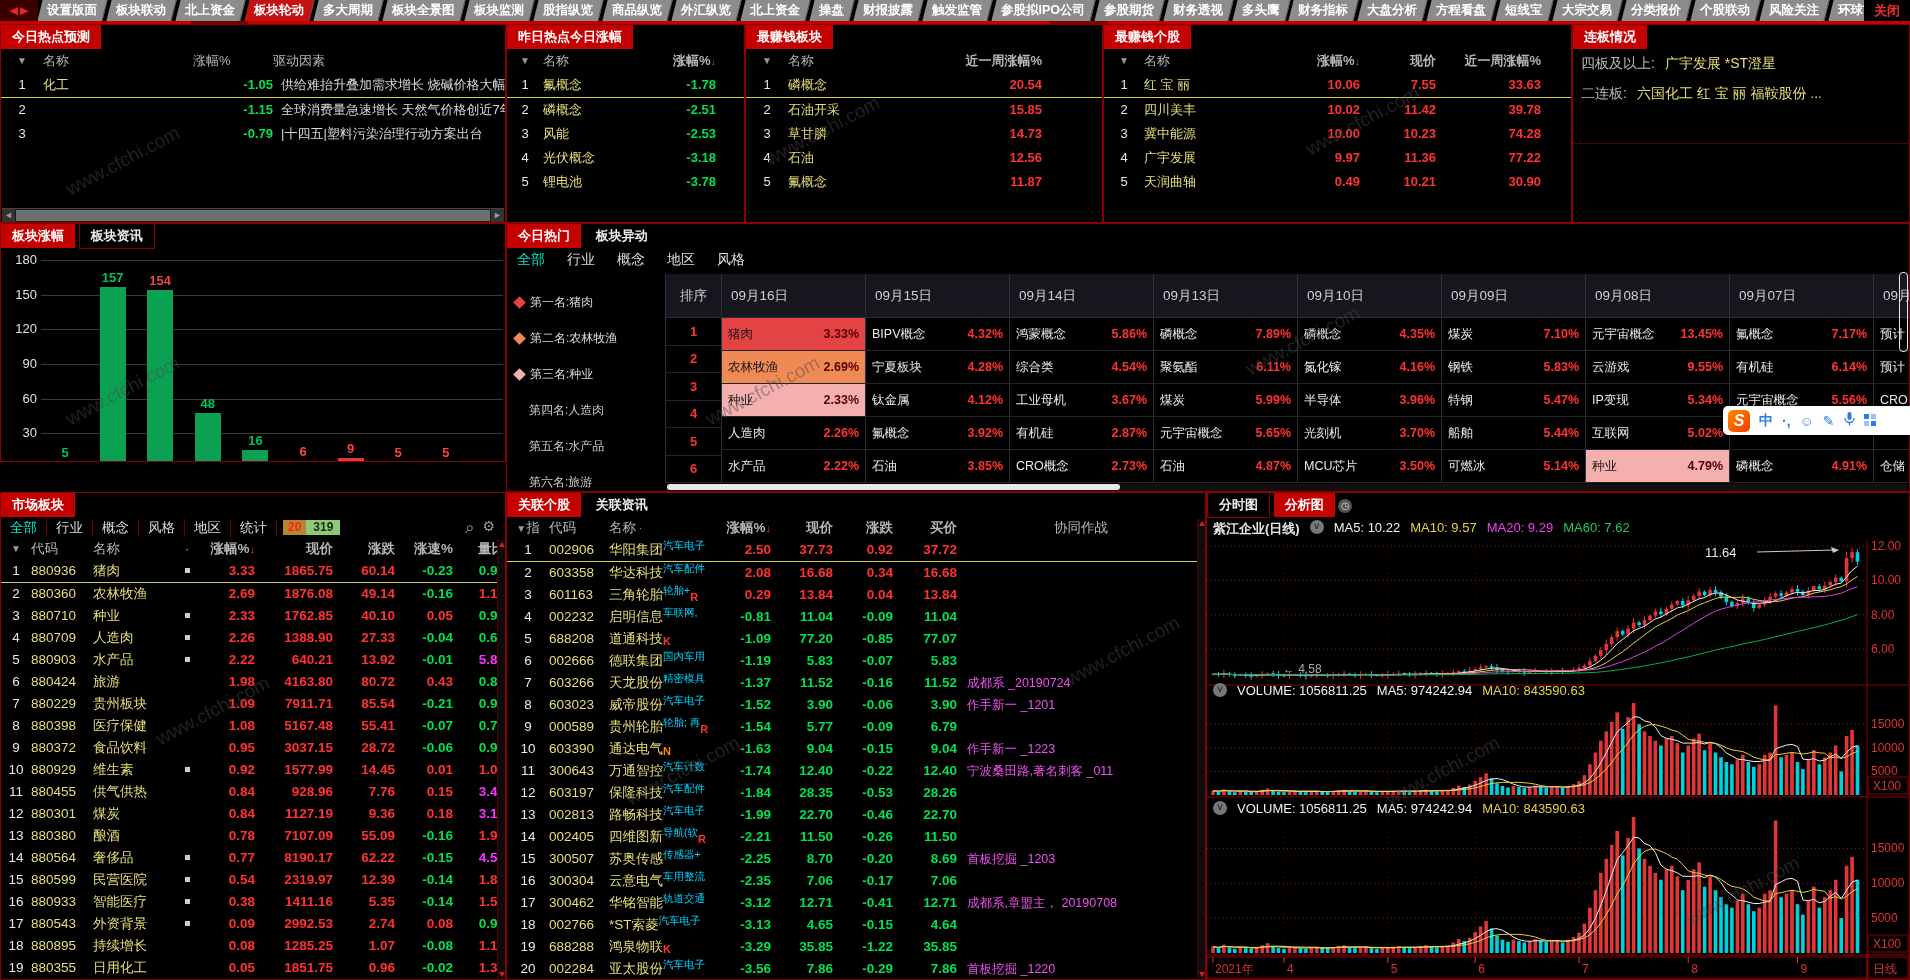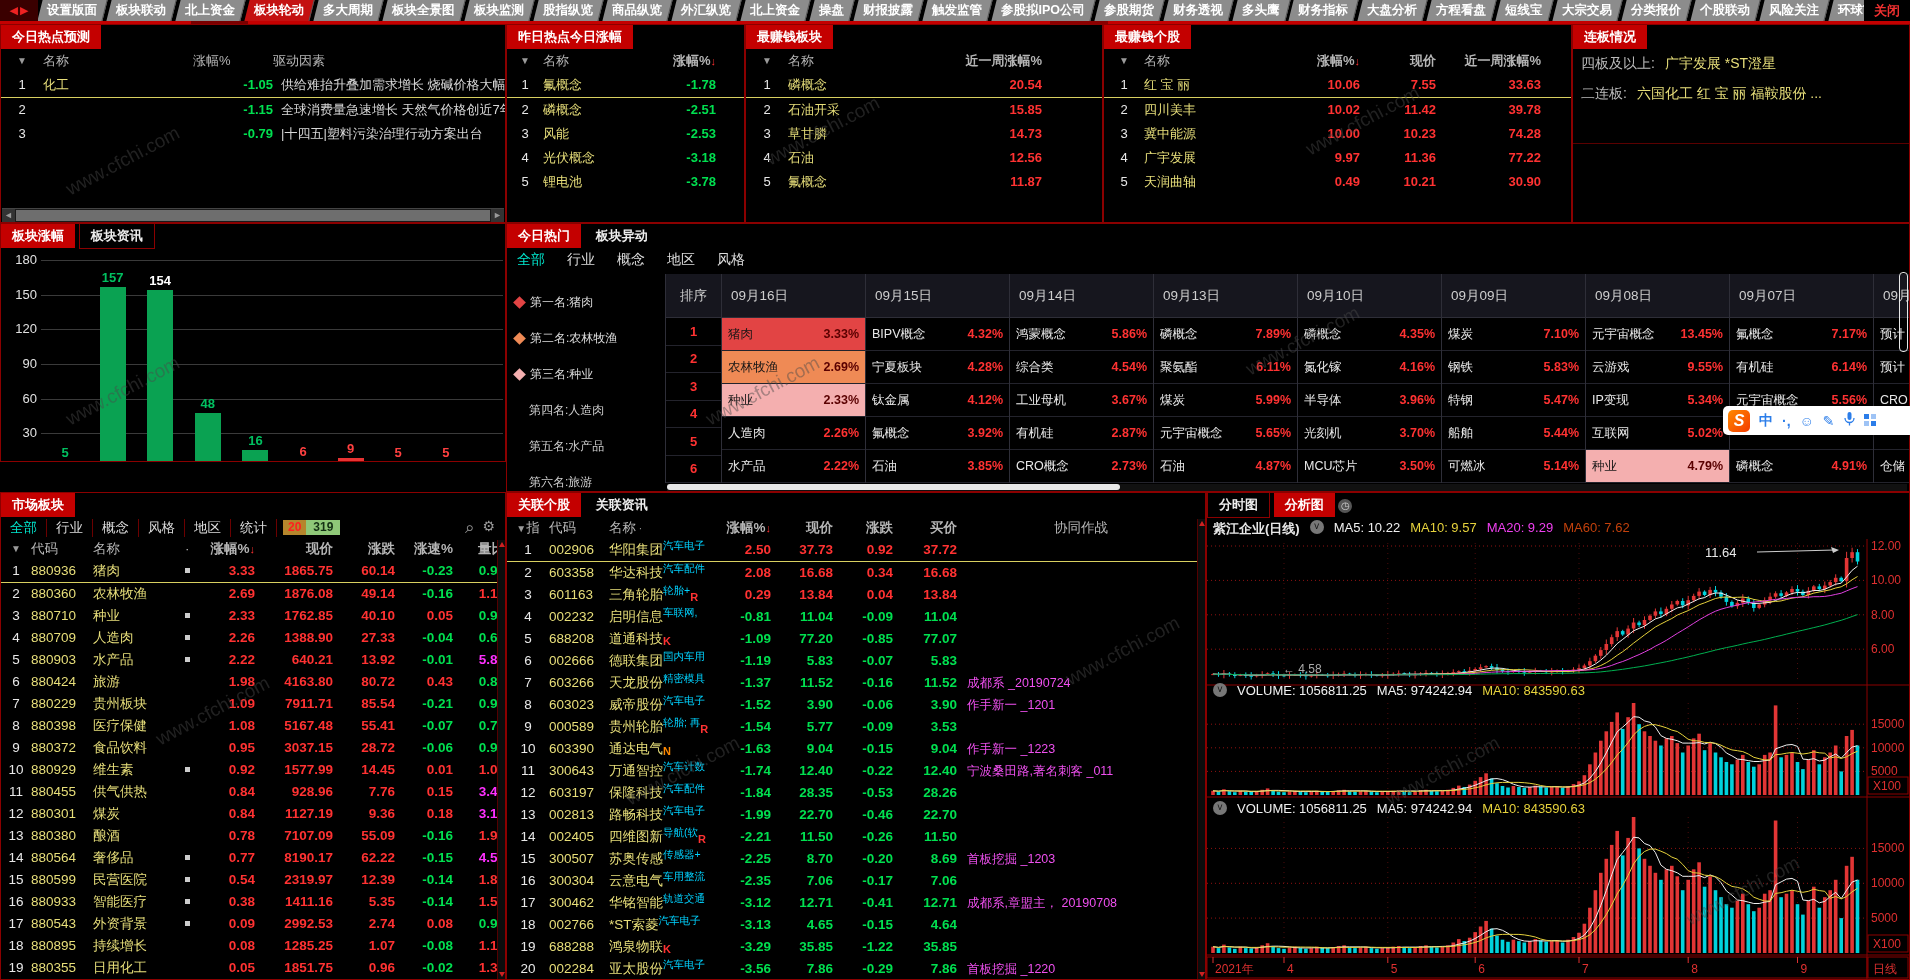--- a/index.html
+++ b/index.html
@@ -371,21 +371,21 @@
         <div class="bc-yl" style="top: 141.7px; left: 2px;">60</div>
         <div class="bc-grid" style="top: 184.35px;"></div>
         <div class="bc-yl" style="top: 176.35px; left: 2px;">30</div>
         <div class="bc-grid" style="top: 219px;"></div>
         <div class="bc-yl" style="top: 211px; left: 2px;">0</div>
         <div class="bc-bar" style="left: 51px; top: 213.225px; height: 5.775px; background: rgb(10, 162, 82);"></div>
         <div class="bc-val" style="left: 44px; top: 196.225px; color: rgb(0, 192, 96);">5</div>
         <div class="bc-bar" style="left: 98.6px; top: 37.665px; height: 181.335px; background: rgb(10, 162, 82);"></div>
         <div class="bc-val" style="left: 91.6px; top: 20.665px; color: rgb(0, 192, 96);">157</div>
         <div class="bc-bar" style="left: 146.2px; top: 41.13px; height: 177.87px; background: rgb(10, 162, 82);"></div>
-        <div class="bc-val" style="left: 139.2px; top: 24.13px; color: #ffffff;">154</div>
+        <div class="bc-val" style="left: 139.2px; top: 24.13px; color: #ef4444;">154</div>
         <div class="bc-bar" style="left: 193.8px; top: 163.56px; height: 55.44px; background: rgb(10, 162, 82);"></div>
         <div class="bc-val" style="left: 186.8px; top: 146.56px; color: rgb(0, 192, 96);">48</div>
         <div class="bc-bar" style="left: 241.4px; top: 200.52px; height: 18.48px; background: rgb(10, 162, 82);"></div>
         <div class="bc-val" style="left: 234.4px; top: 183.52px; color: rgb(0, 192, 96);">16</div>
         <div class="bc-bar" style="left: 289px; top: 212.07px; height: 6.93px; background: rgb(232, 51, 51);"></div>
         <div class="bc-val" style="left: 282px; top: 195.07px; color: rgb(255, 64, 64);">6</div>
         <div class="bc-bar" style="left: 336.6px; top: 208.605px; height: 10.395px; background: rgb(232, 51, 51);"></div>
         <div class="bc-val" style="left: 329.6px; top: 191.605px; color: rgb(255, 64, 64);">9</div>
         <div class="bc-bar" style="left: 384.2px; top: 213.225px; height: 5.775px; background: rgb(232, 51, 51);"></div>
         <div class="bc-val" style="left: 377.2px; top: 196.225px; color: rgb(255, 64, 64);">5</div>
@@ -988,21 +988,21 @@
           <div class="g num">3.90</div>
           <div class="note" style="padding-left: 10px;">作手新一  _1201</div>
         </div>
         <div class="mrow" style="grid-template-columns: 42px 60px 106px 56px 62px 60px 64px auto;">
           <div class="w" style="text-align: center;">9</div>
           <div class="y">000589</div>
           <div><span class="y">贵州轮胎</span><span class="tag">轮胎; 再</span><span class="mk" style="color: rgb(255, 50, 50);">R</span></div>
           <div class="g num">-1.54</div>
           <div class="g num">5.77</div>
           <div class="g num">-0.09</div>
-          <div class="g num">3.53</div>
+          <div class="g num">6.79</div>
           <div class="note" style="padding-left: 10px;"></div>
         </div>
         <div class="mrow" style="grid-template-columns: 42px 60px 106px 56px 62px 60px 64px auto;">
           <div class="w" style="text-align: center;">10</div>
           <div class="y">603390</div>
           <div><span class="y">通达电气</span><span class="mk" style="color: rgb(255, 138, 0);">N</span></div>
           <div class="g num">-1.63</div>
           <div class="g num">9.04</div>
           <div class="g num">-0.15</div>
           <div class="g num">9.04</div>
@@ -1112,21 +1112,21 @@
     <div class="vstrip" style="left:690px;top:26px;height:460px"></div>
   </div>
 
   <div class="panel" id="p-kchart" style="left:1206px;top:492px;width:704px;height:488px">
     <div class="ptab ghost">分时图</div>
     <div class="ptab">分析图</div>
     <span class="circ" style="background:#555;color:#ccc">◷</span>
     <div id="kc-title">
       <span class="w" style="font-weight:bold">紫江企业(日线)</span>
       <span class="circ">˅</span>
-      <span id="kc-mas"><span style="color: rgb(240, 240, 240); margin-right: 10px;">MA5: 10.22</span><span style="color: rgb(230, 210, 60); margin-right: 10px;">MA10: 9.57</span><span style="color: rgb(240, 64, 240); margin-right: 10px;">MA20: 9.29</span><span style="color: #c2410c; ">MA60: 7.62</span></span>
+      <span id="kc-mas"><span style="color: rgb(240, 240, 240); margin-right: 10px;">MA5: 10.22</span><span style="color: rgb(230, 210, 60); margin-right: 10px;">MA10: 9.57</span><span style="color: rgb(240, 64, 240); margin-right: 10px;">MA20: 9.29</span><span style="color: #22c55e; ">MA60: 7.62</span></span>
     </div>
     <svg id="kc-svg" width="702" height="442" style="position:absolute;left:0;top:46px">
         <line x1="77.0" y1="4" x2="77.0" y2="140" stroke="#4a0c0c" stroke-dasharray="1 4"></line>
         <line x1="77.0" y1="164" x2="77.0" y2="256" stroke="#4a0c0c" stroke-dasharray="1 4"></line>
         <line x1="77.0" y1="278" x2="77.0" y2="414" stroke="#4a0c0c" stroke-dasharray="1 4"></line>
         <line x1="180.8" y1="4" x2="180.8" y2="140" stroke="#4a0c0c" stroke-dasharray="1 4"></line>
         <line x1="180.8" y1="164" x2="180.8" y2="256" stroke="#4a0c0c" stroke-dasharray="1 4"></line>
         <line x1="180.8" y1="278" x2="180.8" y2="414" stroke="#4a0c0c" stroke-dasharray="1 4"></line>
         <line x1="268.2" y1="4" x2="268.2" y2="140" stroke="#4a0c0c" stroke-dasharray="1 4"></line>
         <line x1="268.2" y1="164" x2="268.2" y2="256" stroke="#4a0c0c" stroke-dasharray="1 4"></line>

